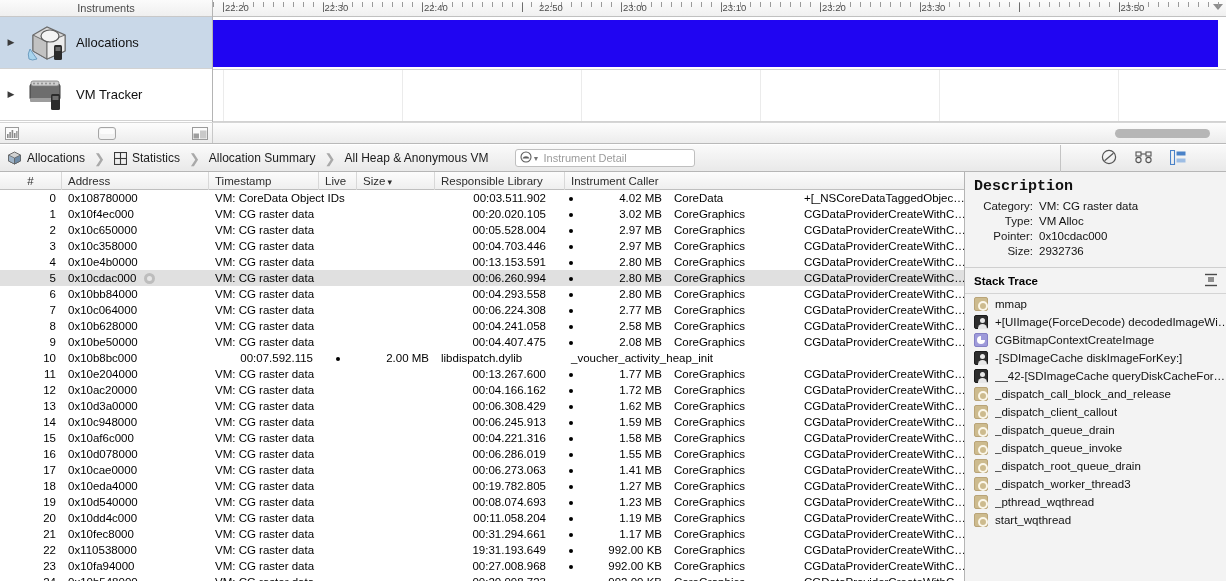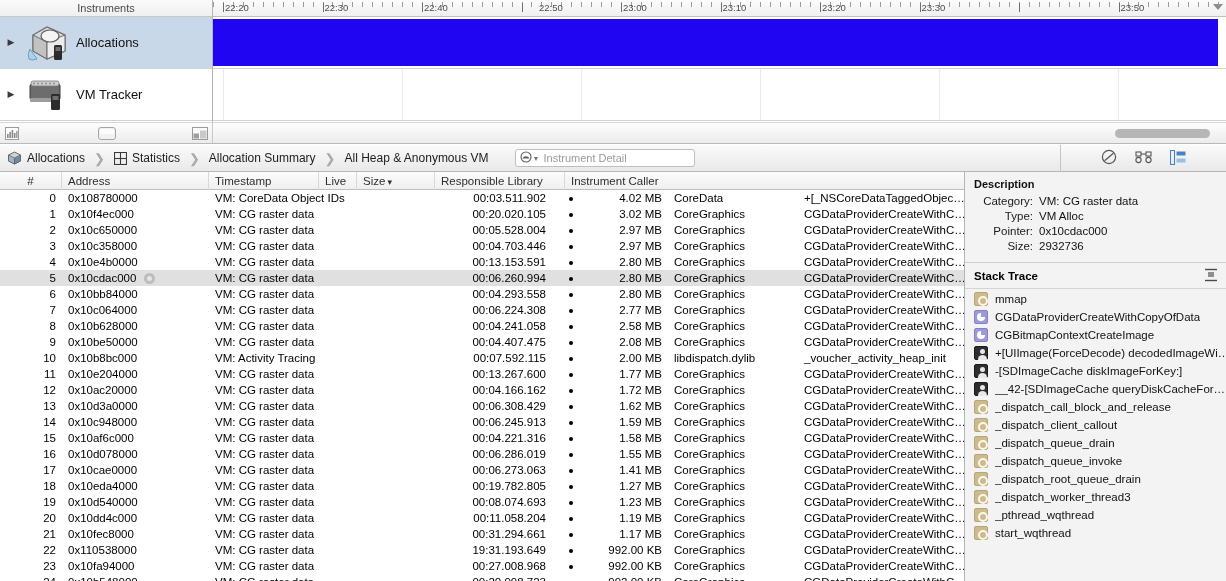--- a/index.html
+++ b/index.html
@@ -37,21 +37,21 @@
     padding-left: 2px;
   }
   .instrument-row.selected { background: #c9d8e8; }
   .disclosure {
     width: 18px; flex: 0 0 18px; text-align: center;
     font-size: 9px; color: #3a3a3a; line-height: 1;
   }
   .inst-icon { width: 56px; flex: 0 0 56px; display: flex; align-items: center; justify-content: center; }
   .inst-label { font-size: 13px; color: #111; }
 
-  .timeline-pane { flex: 1; display: flex; flex-direction: column; background: #fff; position: relative; }
+  .timeline-pane { flex: 1; display: flex; flex-direction: column; background: #fff; position: relative; justify-content: space-between; }
   .ruler {
     height: 17px; position: relative;
     background: linear-gradient(to bottom,#fcfcfc,#f0f0f0);
     border-bottom: 1px solid #c0c0c0;
     overflow: hidden;
   }
   .tick { position: absolute; top: 2px; width: 1px; height: 5px; background: #9a9a9a; }
   .tick.major { top: 3px; height: 9px; background: #6e6e6e; }
   .tick-label {
     position: absolute; top: 2px;
@@ -157,22 +157,23 @@
   }
 
   
   .detail-pane {
     width: 261px; flex: 0 0 261px;
     background: #f3f3f3;
     display: flex; flex-direction: column;
     overflow: hidden;
   }
   .dp-section-title {
-    font-size: 11px; font-weight: bold; color: #111;
+    font-size: 15px; font-weight: bold; color: #111;
     padding: 6px 9px 4px 9px;
+    font-family: Liberation Mono, monospace;
   }
   .desc-list { padding: 0 9px 8px 0; }
   .desc-row { display: flex; font-size: 11.5px; line-height: 15px; color: #111; }
   .desc-key { width: 74px; flex: 0 0 74px; text-align: right; padding-right: 6px; color: #1a1a1a; }
   .desc-val { flex: 1; }
   .dp-divider { height: 1px; background: #cfcfcf; }
   .stack-header {
     display: flex; align-items: center;
     padding: 5px 8px 4px 9px;
     border-bottom: 1px solid #d4d4d4;
@@ -603,21 +604,20 @@
             <div class="td c-cat">VM: CG raster data</div>
             <div class="td c-time">00:04.407.475</div>
             <div class="td c-live"><span class="live-dot"></span></div>
             <div class="td c-size">2.08 MB</div>
             <div class="td c-lib">CoreGraphics</div>
             <div class="td c-call">CGDataProviderCreateWithC…</div>
           </div>
           <div class="trow">
             <div class="td c-idx">10</div>
             <div class="td c-addr"><span>0x10b8bc000</span></div>
-            <div class="td c-cat">VM: Activity Tracing</div>
             <div class="td c-time">00:07.592.115</div>
             <div class="td c-live"><span class="live-dot"></span></div>
             <div class="td c-size">2.00 MB</div>
             <div class="td c-lib">libdispatch.dylib</div>
             <div class="td c-call">_voucher_activity_heap_init</div>
           </div>
           <div class="trow">
             <div class="td c-idx">11</div>
             <div class="td c-addr"><span>0x10e204000</span></div>
             <div class="td c-cat">VM: CG raster data</div>
@@ -790,33 +790,29 @@
             <line x1="1" y1="12.5" x2="13" y2="12.5" stroke="#4a4a4a" stroke-width="1.4"></line>
           </svg>
         </span>
       </div>
       <div class="stack-list" id="stack-list">
           <div class="stack-row">
             <span class="st-icon ic-gear"></span>
             <span class="st-label">mmap</span>
           </div>
           <div class="stack-row">
-            <span class="st-icon ic-pie"></span>
-            <span class="st-label">CGDataProviderCreateWithCopyOfData</span>
+            <span class="st-icon ic-person"></span>
+            <span class="st-label">+[UIImage(ForceDecode) decodedImageWi…</span>
           </div>
           <div class="stack-row">
             <span class="st-icon ic-pie"></span>
             <span class="st-label">CGBitmapContextCreateImage</span>
           </div>
           <div class="stack-row">
             <span class="st-icon ic-person"></span>
-            <span class="st-label">+[UIImage(ForceDecode) decodedImageWi…</span>
-          </div>
-          <div class="stack-row">
-            <span class="st-icon ic-person"></span>
             <span class="st-label">-[SDImageCache diskImageForKey:]</span>
           </div>
           <div class="stack-row">
             <span class="st-icon ic-person"></span>
             <span class="st-label">__42-[SDImageCache queryDiskCacheFor…</span>
           </div>
           <div class="stack-row">
             <span class="st-icon ic-gear"></span>
             <span class="st-label">_dispatch_call_block_and_release</span>
           </div>

